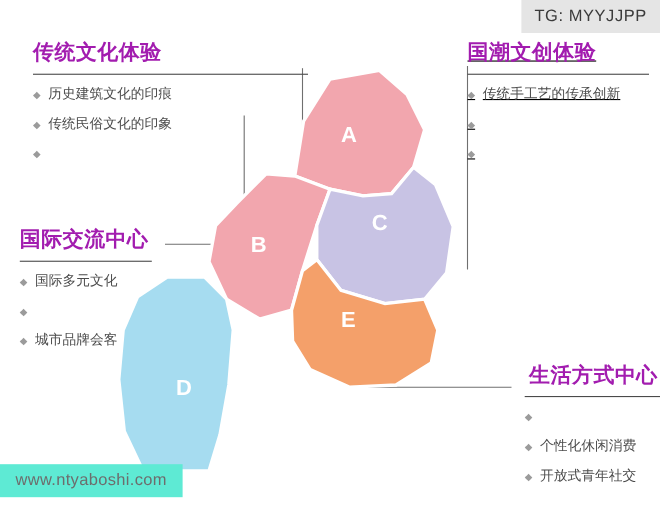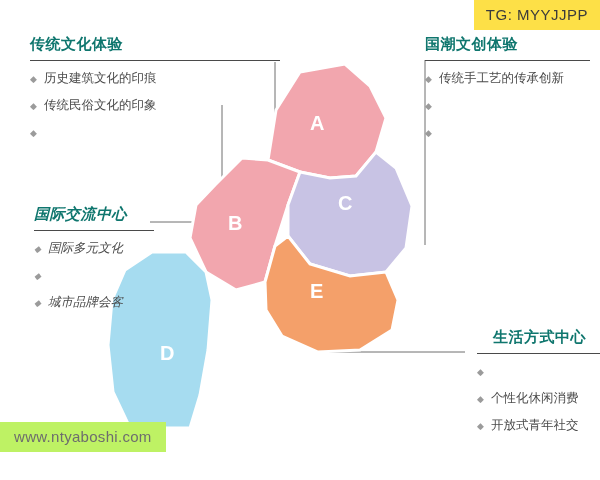--- a/index.html
+++ b/index.html
@@ -17,49 +17,49 @@
   #stage {
     position: absolute;
     left: 0; top: 0;
     width: 600px;
     height: 480px;
   }
   .tag-badge {
     position: absolute;
     right: 0;
     top: 0;
-    background: #fde047;
+    background: #e5e5e5;
     color: #3b3b3b;
     font-size: 15px;
     padding: 6px 12px 7px 12px;
     letter-spacing: 0.5px;
     font-family: "Liberation Sans", sans-serif;
   }
   .watermark {
     position: absolute;
     left: 0;
     bottom: 28px;
-    background: #bef264;
+    background: #5eead4;
     color: #6d6d6d;
     font-size: 15px;
     padding: 6px 14px 7px 14px;
     letter-spacing: 0.3px;
   }
   svg.map {
     position: absolute;
     left: 0;
     top: 0;
   }
   .panel {
     position: absolute;
   }
   .panel-title {
-    font-size: 15px;
+    font-size: 19px;
     font-weight: bold;
-    color: #0f766e;
+    color: #a21caf;
     padding-bottom: 6px;
     letter-spacing: 0.5px;
     white-space: nowrap;
   }
   .panel-rule {
     height: 1px;
     background: #4a4a4a;
     width: 100%;
   }
   .panel-items {
@@ -135,39 +135,39 @@
       <div class="panel-item">
         <span class="bullet">◆</span>
         <span class="panel-item-text">传统民俗文化的印象</span>
       </div>
       <div class="panel-item">
         <span class="bullet">◆</span>
       </div>
     </div>
   </div>
 
-  <div class="panel" style="left:34px; top:205px; width:120px;font-style:italic;">
+  <div class="panel" style="left:18px; top:205px; width:120px;">
     <div class="panel-title">国际交流中心</div>
     <div class="panel-rule"></div>
     <div class="panel-items">
       <div class="panel-item">
         <span class="bullet">◆</span>
         <span class="panel-item-text">国际多元文化</span>
       </div>
       <div class="panel-item">
         <span class="bullet">◆</span>
       </div>
       <div class="panel-item">
         <span class="bullet">◆</span>
         <span class="panel-item-text">城市品牌会客</span>
       </div>
     </div>
   </div>
 
-  <div class="panel" style="left:425px; top:35px; width:165px;">
+  <div class="panel" style="left:425px; top:35px; width:165px;text-decoration:underline;">
     <div class="panel-title">国潮文创体验</div>
     <div class="panel-rule"></div>
     <div class="panel-items">
       <div class="panel-item">
         <span class="bullet">◆</span>
         <span class="panel-item-text">传统手工艺的传承创新</span>
       </div>
       <div class="panel-item">
         <span class="bullet">◆</span>
       </div>

